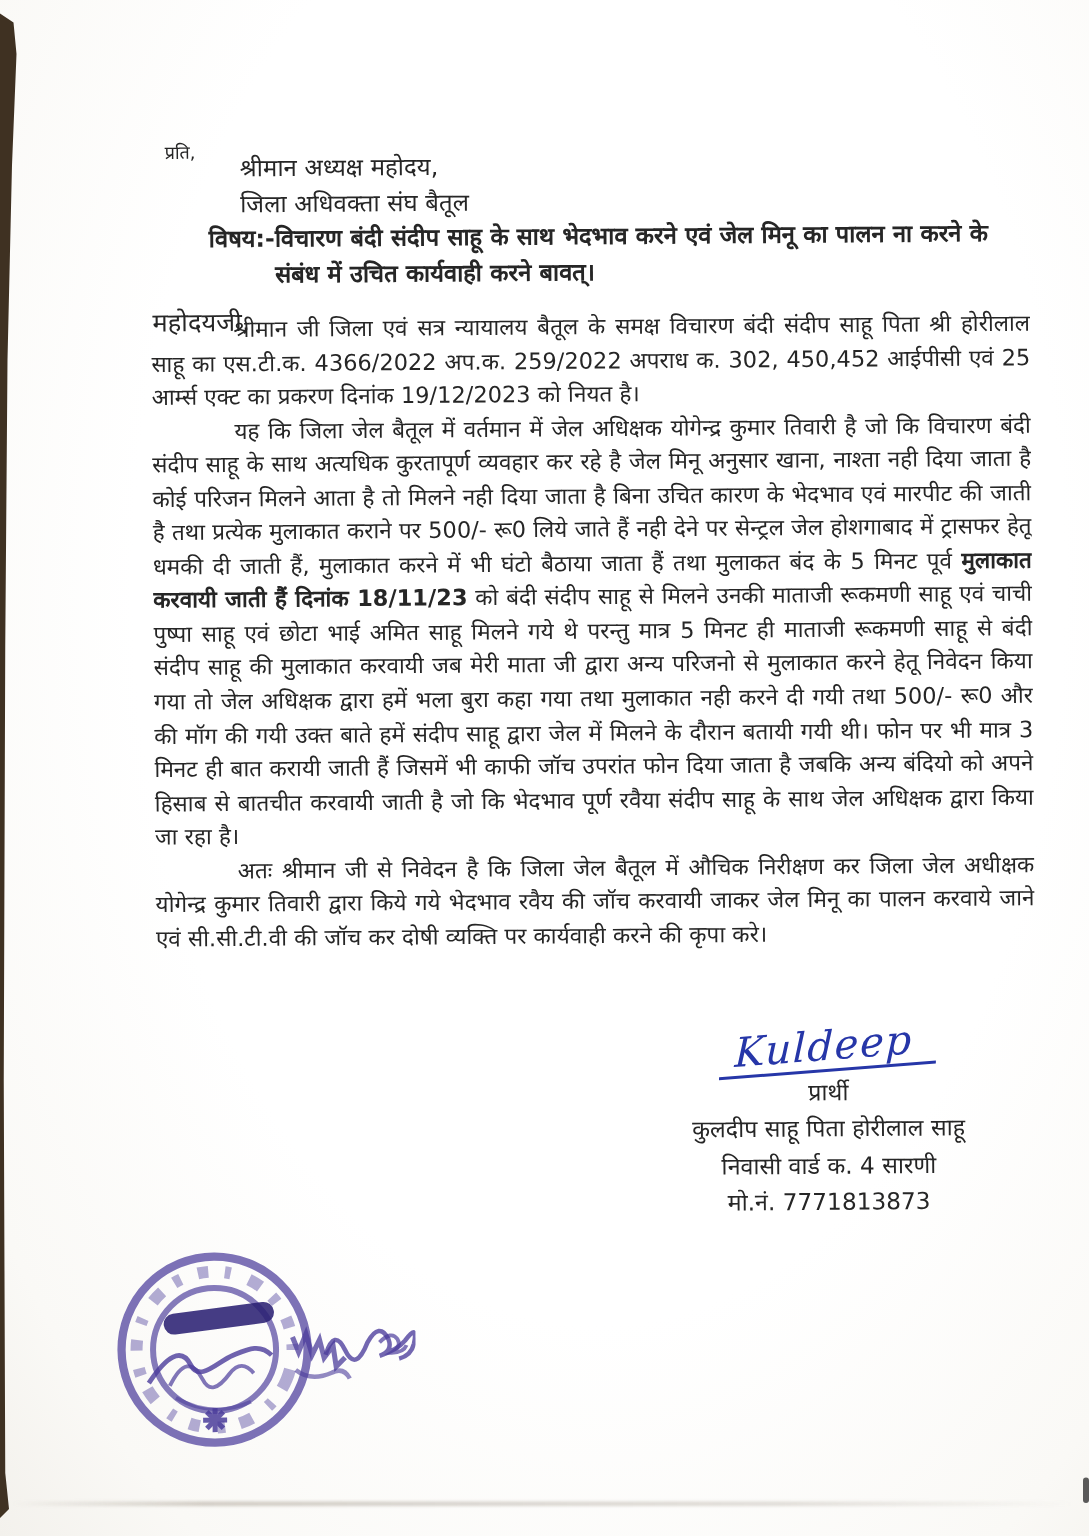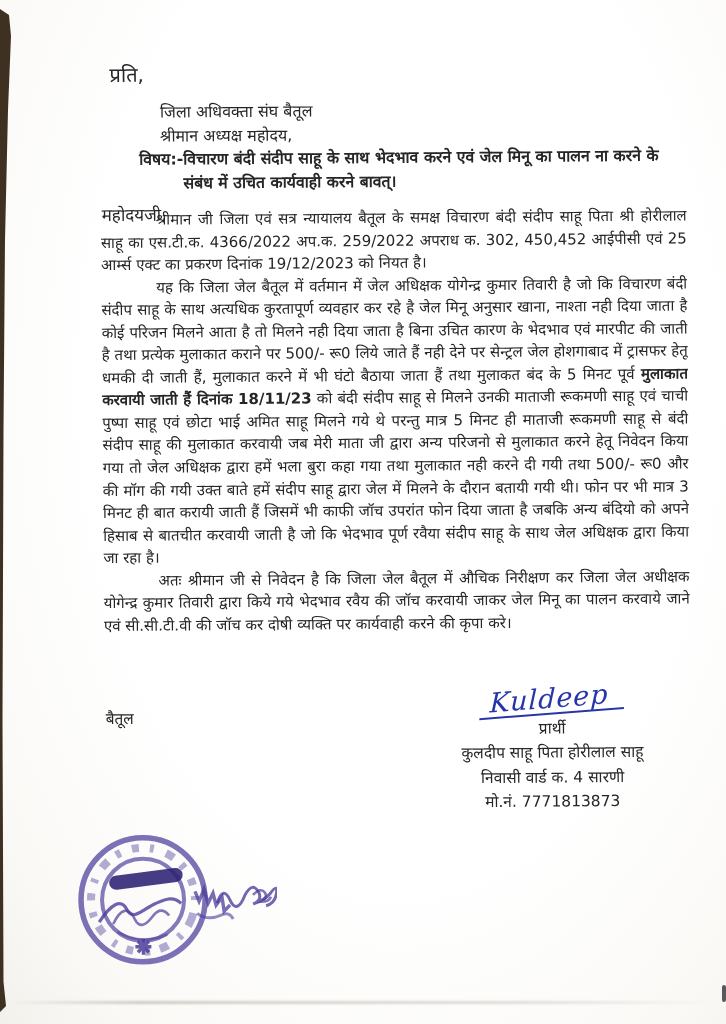--- a/index.html
+++ b/index.html
@@ -7,21 +7,21 @@
   .photo{
     position:relative;
     width:726px;height:1024px;
     margin:0 auto;
     background:radial-gradient(ellipse at 55% 38%, #ffffff 55%, #faf9f6 85%, #f3f1ec 100%);
     overflow:hidden;
     font-family:"DejaVu Sans", "Liberation Sans", sans-serif;
     color:var(--text-ink, #262626);
   }
   .content{position:absolute;inset:0;transform:rotate(-0.45deg);}
-  .to-label{position:absolute;left:113px;top:59px;font-size:20px;}
+  .to-label{position:absolute;left:113px;top:91px;font-size:12px;}
   .recipient-block{position:absolute;left:163px;top:99px;font-size:16px;line-height:23.5px;}
   .subject-row{position:absolute;left:106px;top:146px;width:582px;display:flex;font-weight:bold;font-size:15.8px;line-height:23.5px;}
   .subject-label{flex:0 0 80px;text-align:right;}
   .subject-text{flex:1;}
   .salutation{position:absolute;left:104px;top:201px;font-size:17px;}
   .body-block{
     position:absolute;left:103px;top:207px;width:586px;height:500px;
     font-size:15px;line-height:22.55px;text-align:justify;overflow:hidden;
   }
   .body-block p{margin:0;text-indent:55px;}
@@ -51,39 +51,38 @@
 </head>
 <body>
 
 <div class="photo">
 
   <div class="content">
 
     <div class="to-label">प्रति,</div>
 
     <div class="recipient-block">
+      <div>श्रीमान अध्यक्ष महोदय,</div>
       <div>जिला अधिवक्ता संघ बैतूल</div>
-      <div>श्रीमान अध्यक्ष महोदय,</div>
     </div>
 
     <div class="subject-row">
       <span class="subject-label">विषय:-</span>
       <span class="subject-text">विचारण बंदी संदीप साहू के साथ भेदभाव करने एवं जेल मिनू का पालन ना करने के संबंध में उचित कार्यवाही करने बावत्।</span>
     </div>
 
     <div class="salutation">महोदयजी,</div>
 
     <div class="body-block">
       <p>श्रीमान जी जिला एवं सत्र न्यायालय बैतूल के समक्ष विचारण बंदी संदीप साहू पिता श्री होरीलाल साहू का एस.टी.क. 4366/2022 अप.क. 259/2022 अपराध क. 302, 450,452 आईपीसी एवं 25 आर्म्स एक्ट का प्रकरण दिनांक 19/12/2023 को नियत है।</p>
       <p><span>यह कि जिला जेल बैतूल में वर्तमान में जेल अधिक्षक योगेन्द्र कुमार तिवारी है जो कि विचारण बंदी संदीप साहू के साथ अत्यधिक कुरतापूर्ण व्यवहार कर रहे है जेल मिनू अनुसार खाना, नाश्ता नही दिया जाता है कोई परिजन मिलने आता है तो मिलने नही दिया जाता है बिना उचित कारण के भेदभाव एवं मारपीट की जाती है तथा प्रत्येक मुलाकात कराने पर 500/- रू0 लिये जाते हैं नही देने पर सेन्ट्रल जेल होशगाबाद में ट्रासफर हेतू धमकी दी जाती हैं, मुलाकात करने में भी घंटो बैठाया जाता हैं तथा मुलाकत बंद के 5 मिनट पूर्व </span><span class="bold-span">मुलाकात करवायी जाती हैं दिनांक 18/11/23</span><span> को बंदी संदीप साहू से मिलने उनकी माताजी रूकमणी साहू एवं चाची पुष्पा साहू एवं छोटा भाई अमित साहू मिलने गये थे परन्तु मात्र 5 मिनट ही माताजी रूकमणी साहू से बंदी संदीप साहू की मुलाकात करवायी जब मेरी माता जी द्वारा अन्य परिजनो से मुलाकात करने हेतू निवेदन किया गया तो जेल अधिक्षक द्वारा हमें भला बुरा कहा गया तथा मुलाकात नही करने दी गयी तथा 500/- रू0 और की मॉग की गयी उक्त बाते हमें संदीप साहू द्वारा जेल में मिलने के दौरान बतायी गयी थी। फोन पर भी मात्र 3 मिनट ही बात करायी जाती हैं जिसमें भी काफी जॉच उपरांत फोन दिया जाता है जबकि अन्य बंदियो को अपने हिसाब से बातचीत करवायी जाती है जो कि भेदभाव पूर्ण रवैया संदीप साहू के साथ जेल अधिक्षक द्वारा किया जा रहा है।</span></p>
       <p>अतः श्रीमान जी से निवेदन है कि जिला जेल बैतूल में औचिक निरीक्षण कर जिला जेल अधीक्षक योगेन्द्र कुमार तिवारी द्वारा किये गये भेदभाव रवैय की जॉच करवायी जाकर जेल मिनू का पालन करवाये जाने एवं सी.सी.टी.वी की जॉच कर दोषी व्यक्ति पर कार्यवाही करने की कृपा करे।</p>
     </div>
 
     <div class="footer-left">
-      <div>बैतूल</div>
     </div>
 
     <div class="footer-right">
       <div><span class="signature">Kuldeep</span></div>
       <div>प्रार्थी</div>
       <div>कुलदीप साहू पिता होरीलाल साहू</div>
       <div>निवासी वार्ड क. 4 सारणी</div>
       <div>मो.नं. 7771813873</div>
     </div>
 

